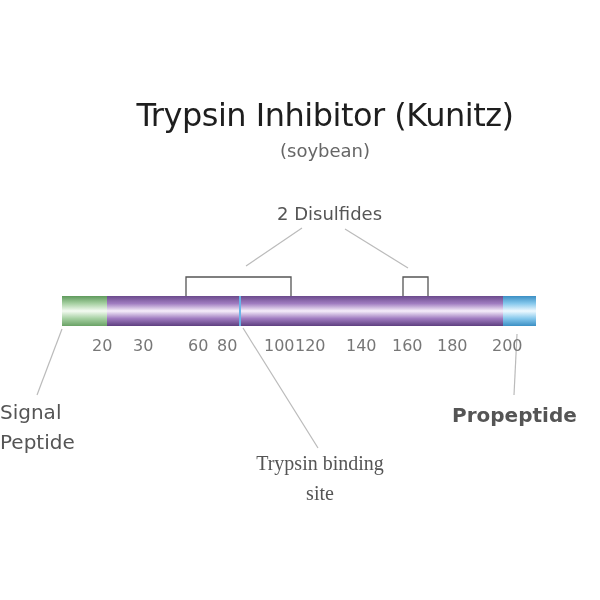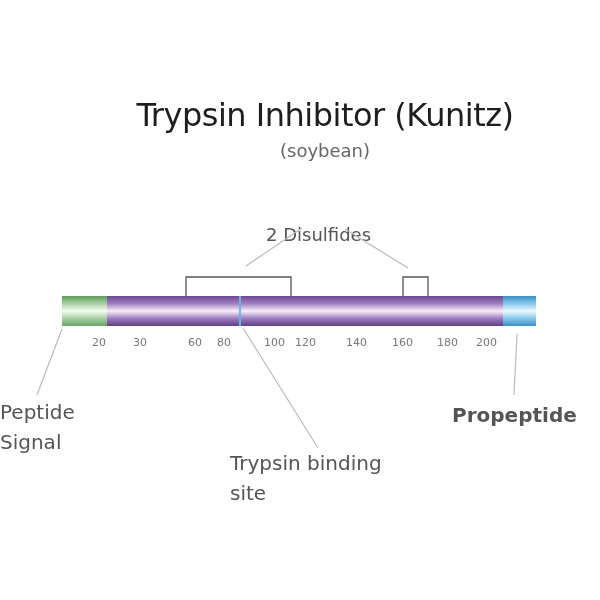--- a/index.html
+++ b/index.html
@@ -1,21 +1,21 @@
 <!DOCTYPE html>
 <html><head>
 <meta charset="utf-8">
 <style>
   html,body{margin:0;padding:0;background:#fff;}
   body{width:600px;height:600px;position:relative;overflow:hidden;font-family:"DejaVu Sans","Liberation Sans",sans-serif;color:#555;}
   .abs{position:absolute;}
   #title{left:0;width:650px;top:96px;text-align:center;font-size:32px;color:#1e1e1e;letter-spacing:-0.5px;}
   #subtitle{left:0;width:650px;top:140px;text-align:center;font-size:18px;color:#666;}
-  #disulf{left:266px;top:203px;font-size:18px;color:#555;margin-top:21px;}
-  .tick{top:336px;font-size:11px;color:#777;}
+  #disulf{left:277px;top:203px;font-size:18px;color:#555;}
+  .tick{top:336px;font-size:16px;color:#777;}
   .lbl{font-size:20px;color:#555;line-height:30px;}
   svg{position:absolute;left:0;top:0;}
 </style>
 </head>
 <body>
 
 <div id="title" class="abs">Trypsin Inhibitor (Kunitz)</div>
 <div id="subtitle" class="abs">(soybean)</div>
 <div id="disulf" class="abs">2 Disulfides</div>
 
@@ -67,23 +67,23 @@
 
 <div class="abs tick" style="left:92px">20</div>
 <div class="abs tick" style="left:133px">30</div>
 <div class="abs tick" style="left:188px">60</div>
 <div class="abs tick" style="left:217px">80</div>
 <div class="abs tick" style="left:264px">100</div>
 <div class="abs tick" style="left:295px">120</div>
 <div class="abs tick" style="left:346px">140</div>
 <div class="abs tick" style="left:392px">160</div>
 <div class="abs tick" style="left:437px">180</div>
-<div class="abs tick" style="left:476px">200</div>
+<div class="abs tick" style="left:492px">200</div>
 
 <div class="abs lbl" style="left:0px;top:397px;">
+  <div>Signal</div>
   <div>Peptide</div>
-  <div>Signal</div>
 </div>
-<div class="abs lbl" style="left:230px;top:448px;width:180px;">
+<div class="abs lbl" style="left:230px;top:448px;width:180px;text-align:center;font-family:Liberation Serif, serif;">
   <div>Trypsin binding</div>
   <div>site</div>
 </div>
 <div class="abs lbl" style="left:452px;top:400px;font-weight:bold;">Propeptide</div>
 
 </body></html>

